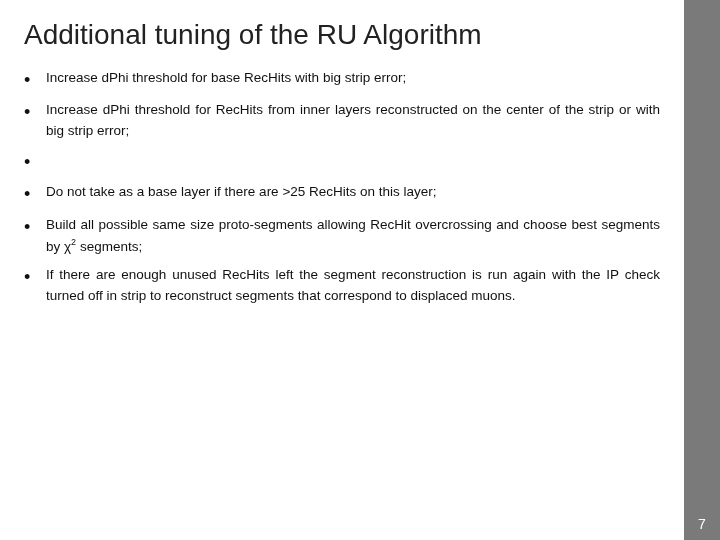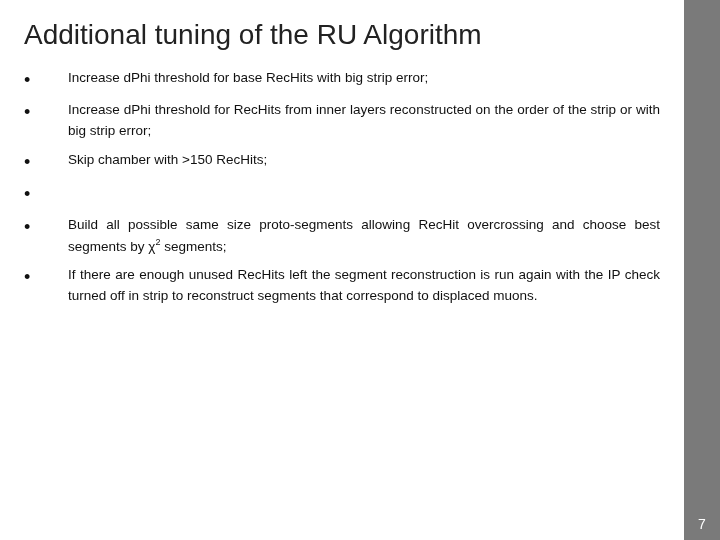--- a/index.html
+++ b/index.html
@@ -60,21 +60,20 @@
       min-width: 16px;
       margin-right: 6px;
       margin-top: 1px;
       font-size: 18px;
       line-height: 1.3;
       color: #111111;
     }
 
     .bullet-text {
       flex: 1;
-      margin-left: 22px;
     }
 
     sup {
       font-size: 9px;
       vertical-align: super;
     }
 
     .right-sidebar {
       width: 36px;
       background: #7a7a7a;
@@ -100,30 +99,30 @@
     <h1 class="title">Additional tuning of the RU Algorithm</h1>
     <ul class="bullet-list">
 
       <li>
         <span class="bullet-dot">•</span>
         <span class="bullet-text">Increase dPhi threshold for base RecHits with big strip error;</span>
       </li>
 
       <li>
         <span class="bullet-dot">•</span>
-        <span class="bullet-text">Increase dPhi threshold for RecHits from inner layers reconstructed on the order of the strip or with big strip error;</span>
+        <span class="bullet-text">Increase dPhi threshold for RecHits from inner layers reconstructed on the center of the strip or with big strip error;</span>
       </li>
 
       <li>
         <span class="bullet-dot">•</span>
-        <span class="bullet-text">Skip chamber with &gt;150 RecHits;</span>
       </li>
 
       <li>
         <span class="bullet-dot">•</span>
+        <span class="bullet-text">Do not take as a base layer if there are &gt;25 RecHits on this layer;</span>
       </li>
 
       <li>
         <span class="bullet-dot">•</span>
         <span class="bullet-text">
           <span>Build all possible same size proto-segments allowing RecHit overcrossing and choose best segments by </span><span>χ</span><sup>2</sup><span> segments;</span>
         </span>
       </li>
 
       <li>

